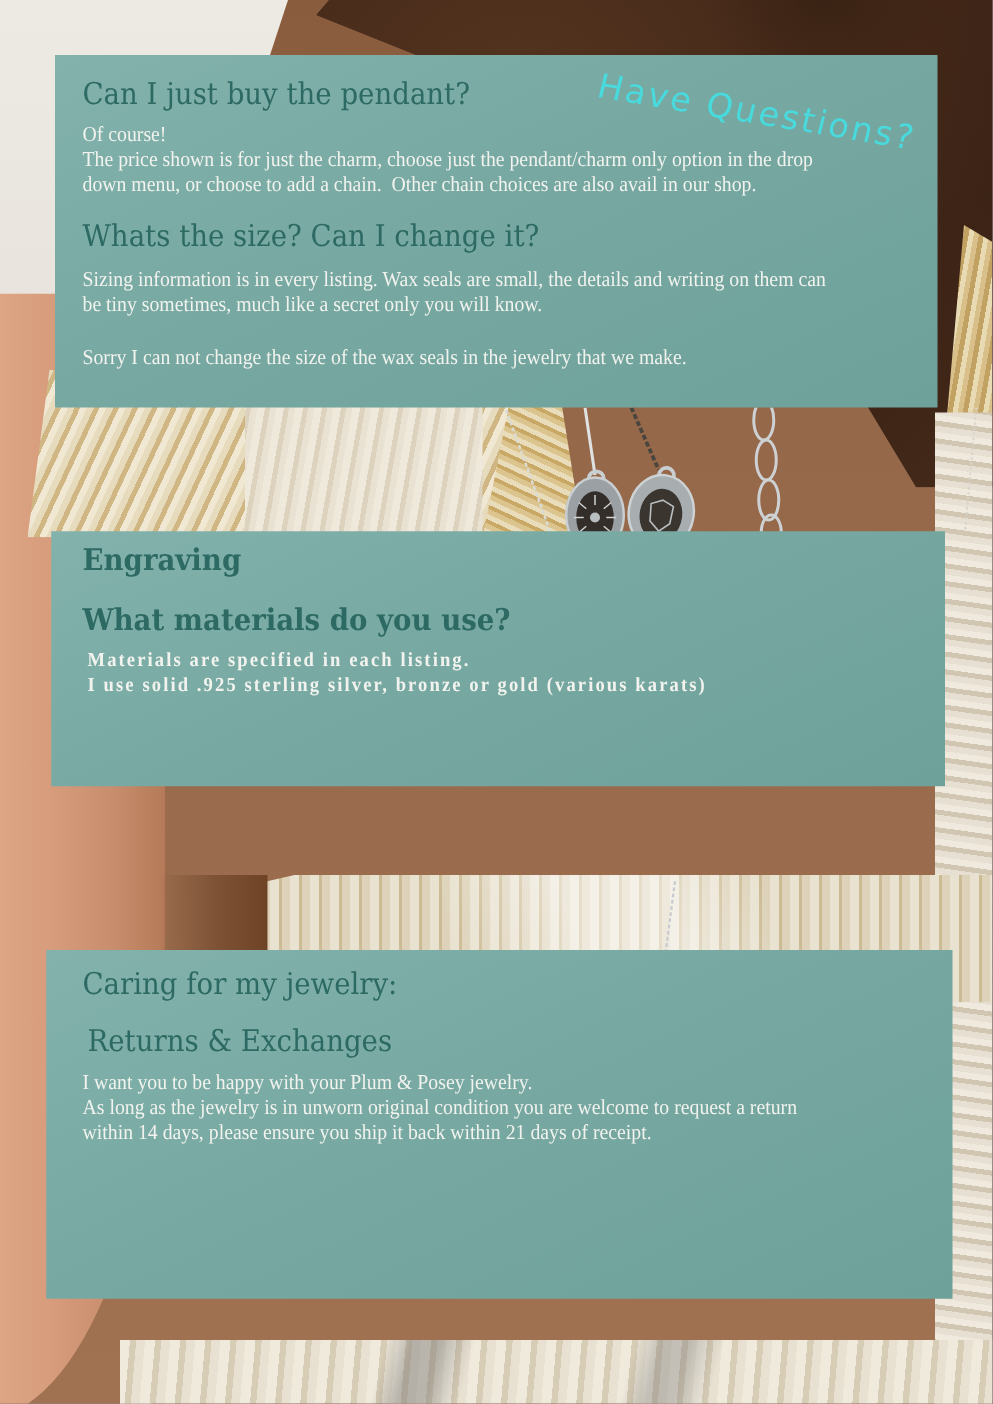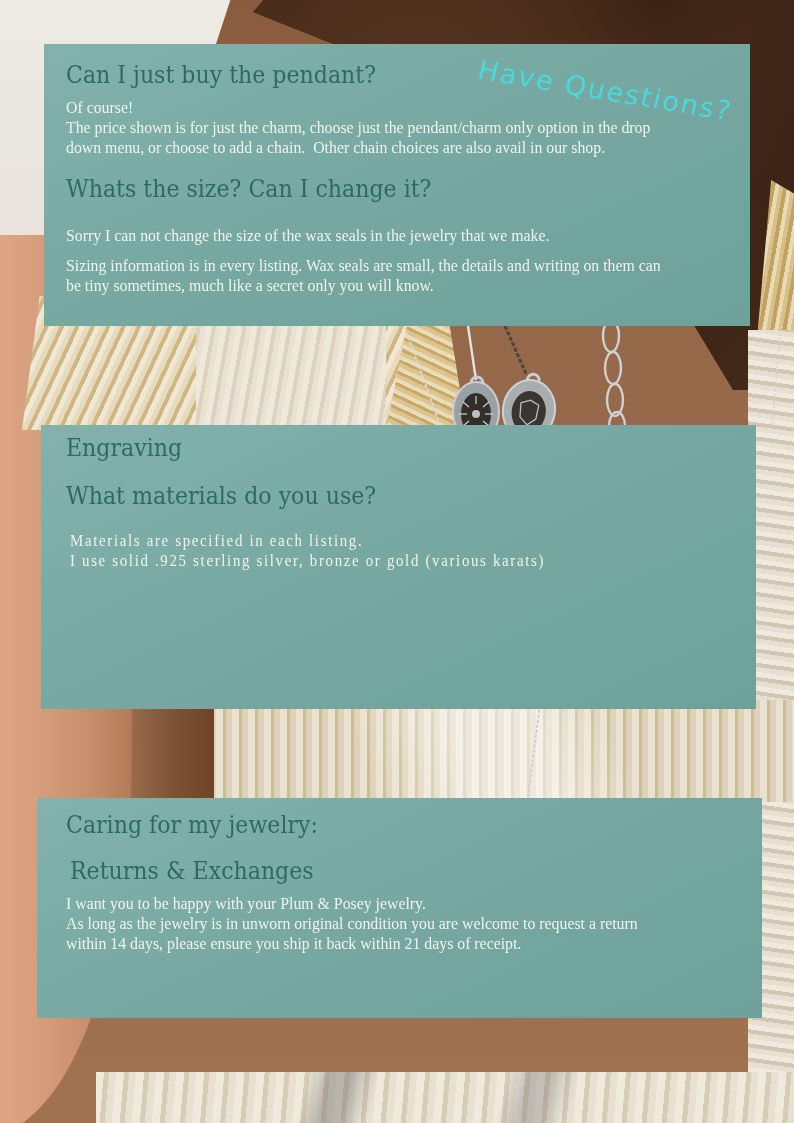--- a/index.html
+++ b/index.html
@@ -80,33 +80,33 @@
     background:linear-gradient(90deg,#eae6dd,#ded8cb);
   }
   svg.chains{position:absolute; left:0; top:326px;}
   svg.chain2{position:absolute; left:0; top:703px;}
   
   .panel{
     position:absolute;
     background:linear-gradient(155deg,#83b2ac 0%,#77a8a2 45%,#6fa19b 100%);
   }
   .panel-top{left:44px; top:44px; width:706px; height:282px; padding-left:22px; box-sizing:border-box;}
-  .panel-mid{left:41px; top:425px; width:715px; height:284px; padding-left:25px; box-sizing:border-box;}
-  .panel-bot{left:37px; top:798px; width:725px; height:220px; padding-left:29px; box-sizing:border-box;}
+  .panel-mid{left:41px; top:425px; width:715px; height:204px; padding-left:25px; box-sizing:border-box;font-weight:bold;}
+  .panel-bot{left:37px; top:760px; width:725px; height:279px; padding-left:29px; box-sizing:border-box;}
   .h{
     font-family:"DejaVu Serif",serif; font-size:24px; line-height:30px;
     color:#2d6a63; white-space:pre; transform:scaleX(.92); transform-origin:0 50%;
   }
   .p{margin:0; color:#f2f3ee;}
   .line{
     font-family:"Liberation Serif",serif; font-size:17px; line-height:20px;
     white-space:pre; transform:scaleX(.93); transform-origin:0 50%;
   }
   .line.sp{font-size:16px; letter-spacing:1.8px; line-height:20px;}
-  .mt8{margin-top:8px;}.mt10{margin-top:10px;}.mt12{margin-top:20px;}
+  .mt8{margin-top:8px;}.mt10{margin-top:10px;}.mt12{margin-top:8px;}
   .mt16{margin-top:16px;}.mt18{margin-top:18px;}.mt20{margin-top:20px;}.mt22{margin-top:22px;}
   .pt8{padding-top:8px;}.pt12{padding-top:12px;}.pt16{padding-top:16px;}
   .note{
     position:absolute; left:438px; top:10px;
     font-family:"DejaVu Sans",sans-serif; font-size:27px; letter-spacing:2px;
     color:#48dadd; white-space:pre;
     transform:rotate(9.5deg) skewX(-4deg); transform-origin:0 0;
   }
   .indent{margin-left:4px;}
 </style>
@@ -179,26 +179,26 @@
 
   <section class="panel panel-top">
     <div class="note">Have Questions?</div>
     <div class="h pt16">Can I just buy the pendant?</div>
     <div class="p mt8">
       <div class="line">Of course!</div>
       <div class="line">The price shown is for just the charm, choose just the pendant/charm only option in the drop</div>
       <div class="line">down menu, or choose to add a chain.  Other chain choices are also avail in our shop.</div>
     </div>
     <div class="h mt16">Whats the size? Can I change it?</div>
-    <div class="p mt22">
-      <div class="line">Sorry I can not change the size of the wax seals in the jewelry that we make.</div>
-    </div>
     <div class="p mt10">
       <div class="line">Sizing information is in every listing. Wax seals are small, the details and writing on them can</div>
       <div class="line">be tiny sometimes, much like a secret only you will know.</div>
+    </div>
+    <div class="p mt22">
+      <div class="line">Sorry I can not change the size of the wax seals in the jewelry that we make.</div>
     </div>
   </section>
 
   <section class="panel panel-mid">
     <div class="h pt8">Engraving</div>
     <div class="h mt18">What materials do you use?</div>
     <div class="p mt12 indent">
       <div class="line sp">Materials are specified in each listing.</div>
       <div class="line sp">I use solid .925 sterling silver, bronze or gold (various karats)</div>
     </div>

